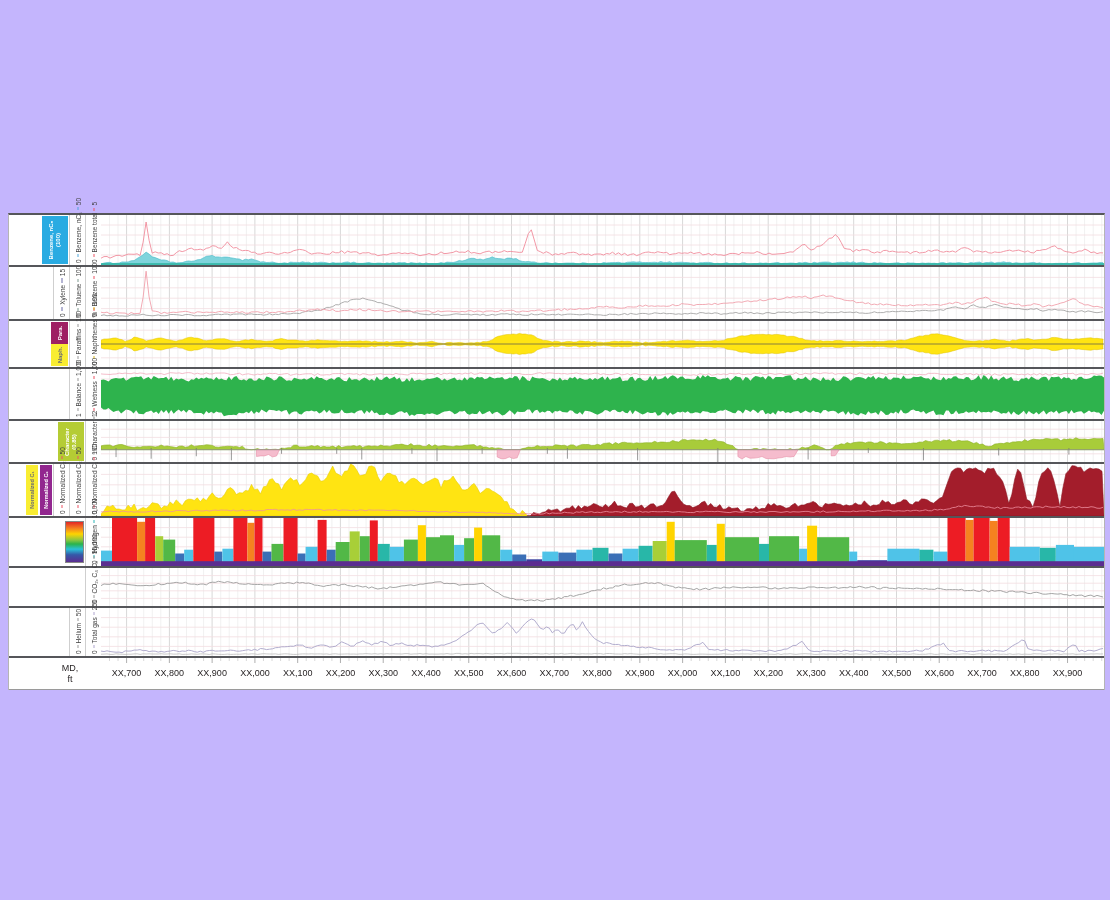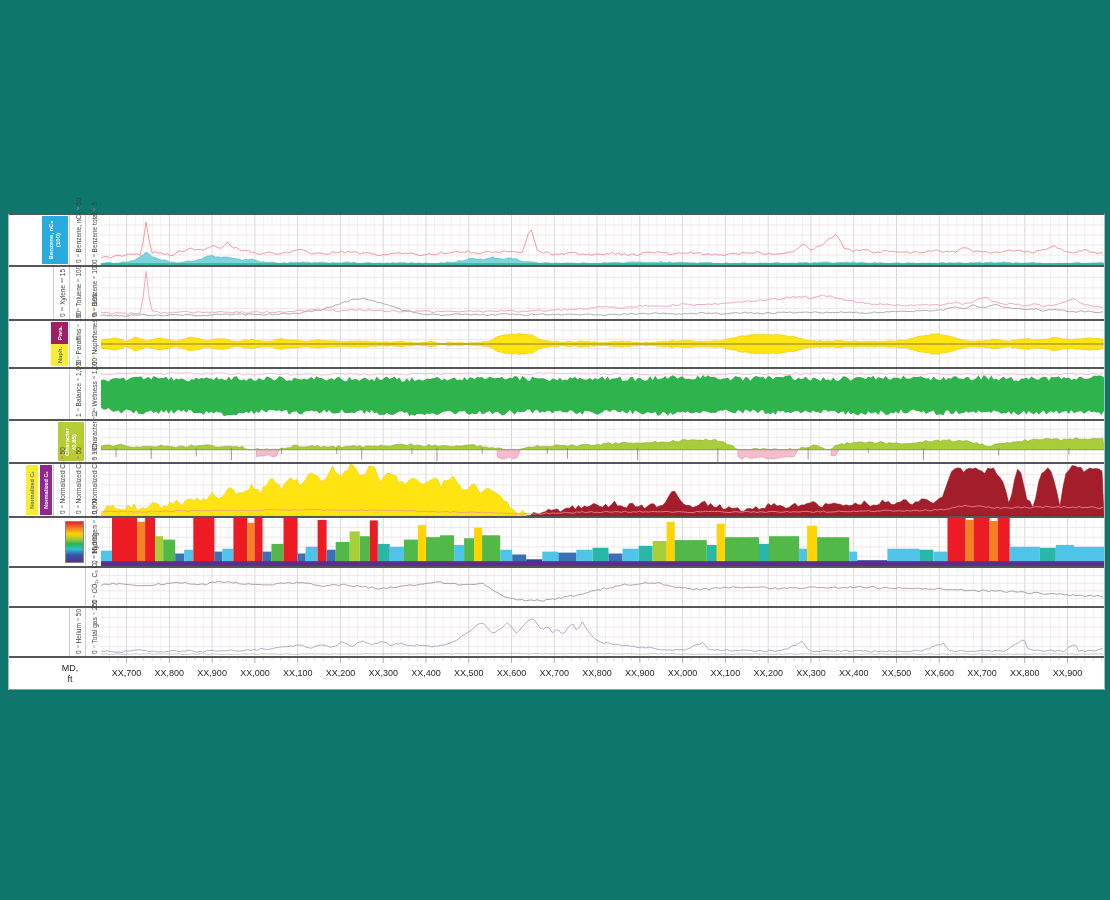--- a/index.html
+++ b/index.html
@@ -1,16 +1,16 @@
 <!DOCTYPE html>
 <html><head>
 <meta charset="utf-8">
 <style>
   html,body{margin:0;padding:0;background:#fff;}
-  #canvas{position:relative;width:1110px;height:900px;background:#0f766e;overflow:hidden;
+  #canvas{position:relative;width:1110px;height:900px;background:#c4b5fd;overflow:hidden;
           font-family:"Liberation Sans","DejaVu Sans",sans-serif;}
   #log-figure{position:absolute;left:8px;top:213px;width:1097px;height:477px;
               border-top:2px solid #55565a;border-left:1px solid #b5b5b5;border-right:1px solid #b5b5b5;
               box-sizing:border-box;background:#fff;}
   .track-row{display:flex;flex-direction:row;width:100%;box-sizing:border-box;
              border-bottom:2px solid #55565a;}
   .axis-row{border-bottom:1px solid #9a9a9a;}
   .label-cell{width:92px;flex:0 0 92px;box-sizing:border-box;display:flex;flex-direction:row;
               justify-content:flex-end;align-items:stretch;background:#fff;position:relative;}
   .plot-cell{flex:1 1 auto;position:relative;background:#fff;overflow:hidden;}

